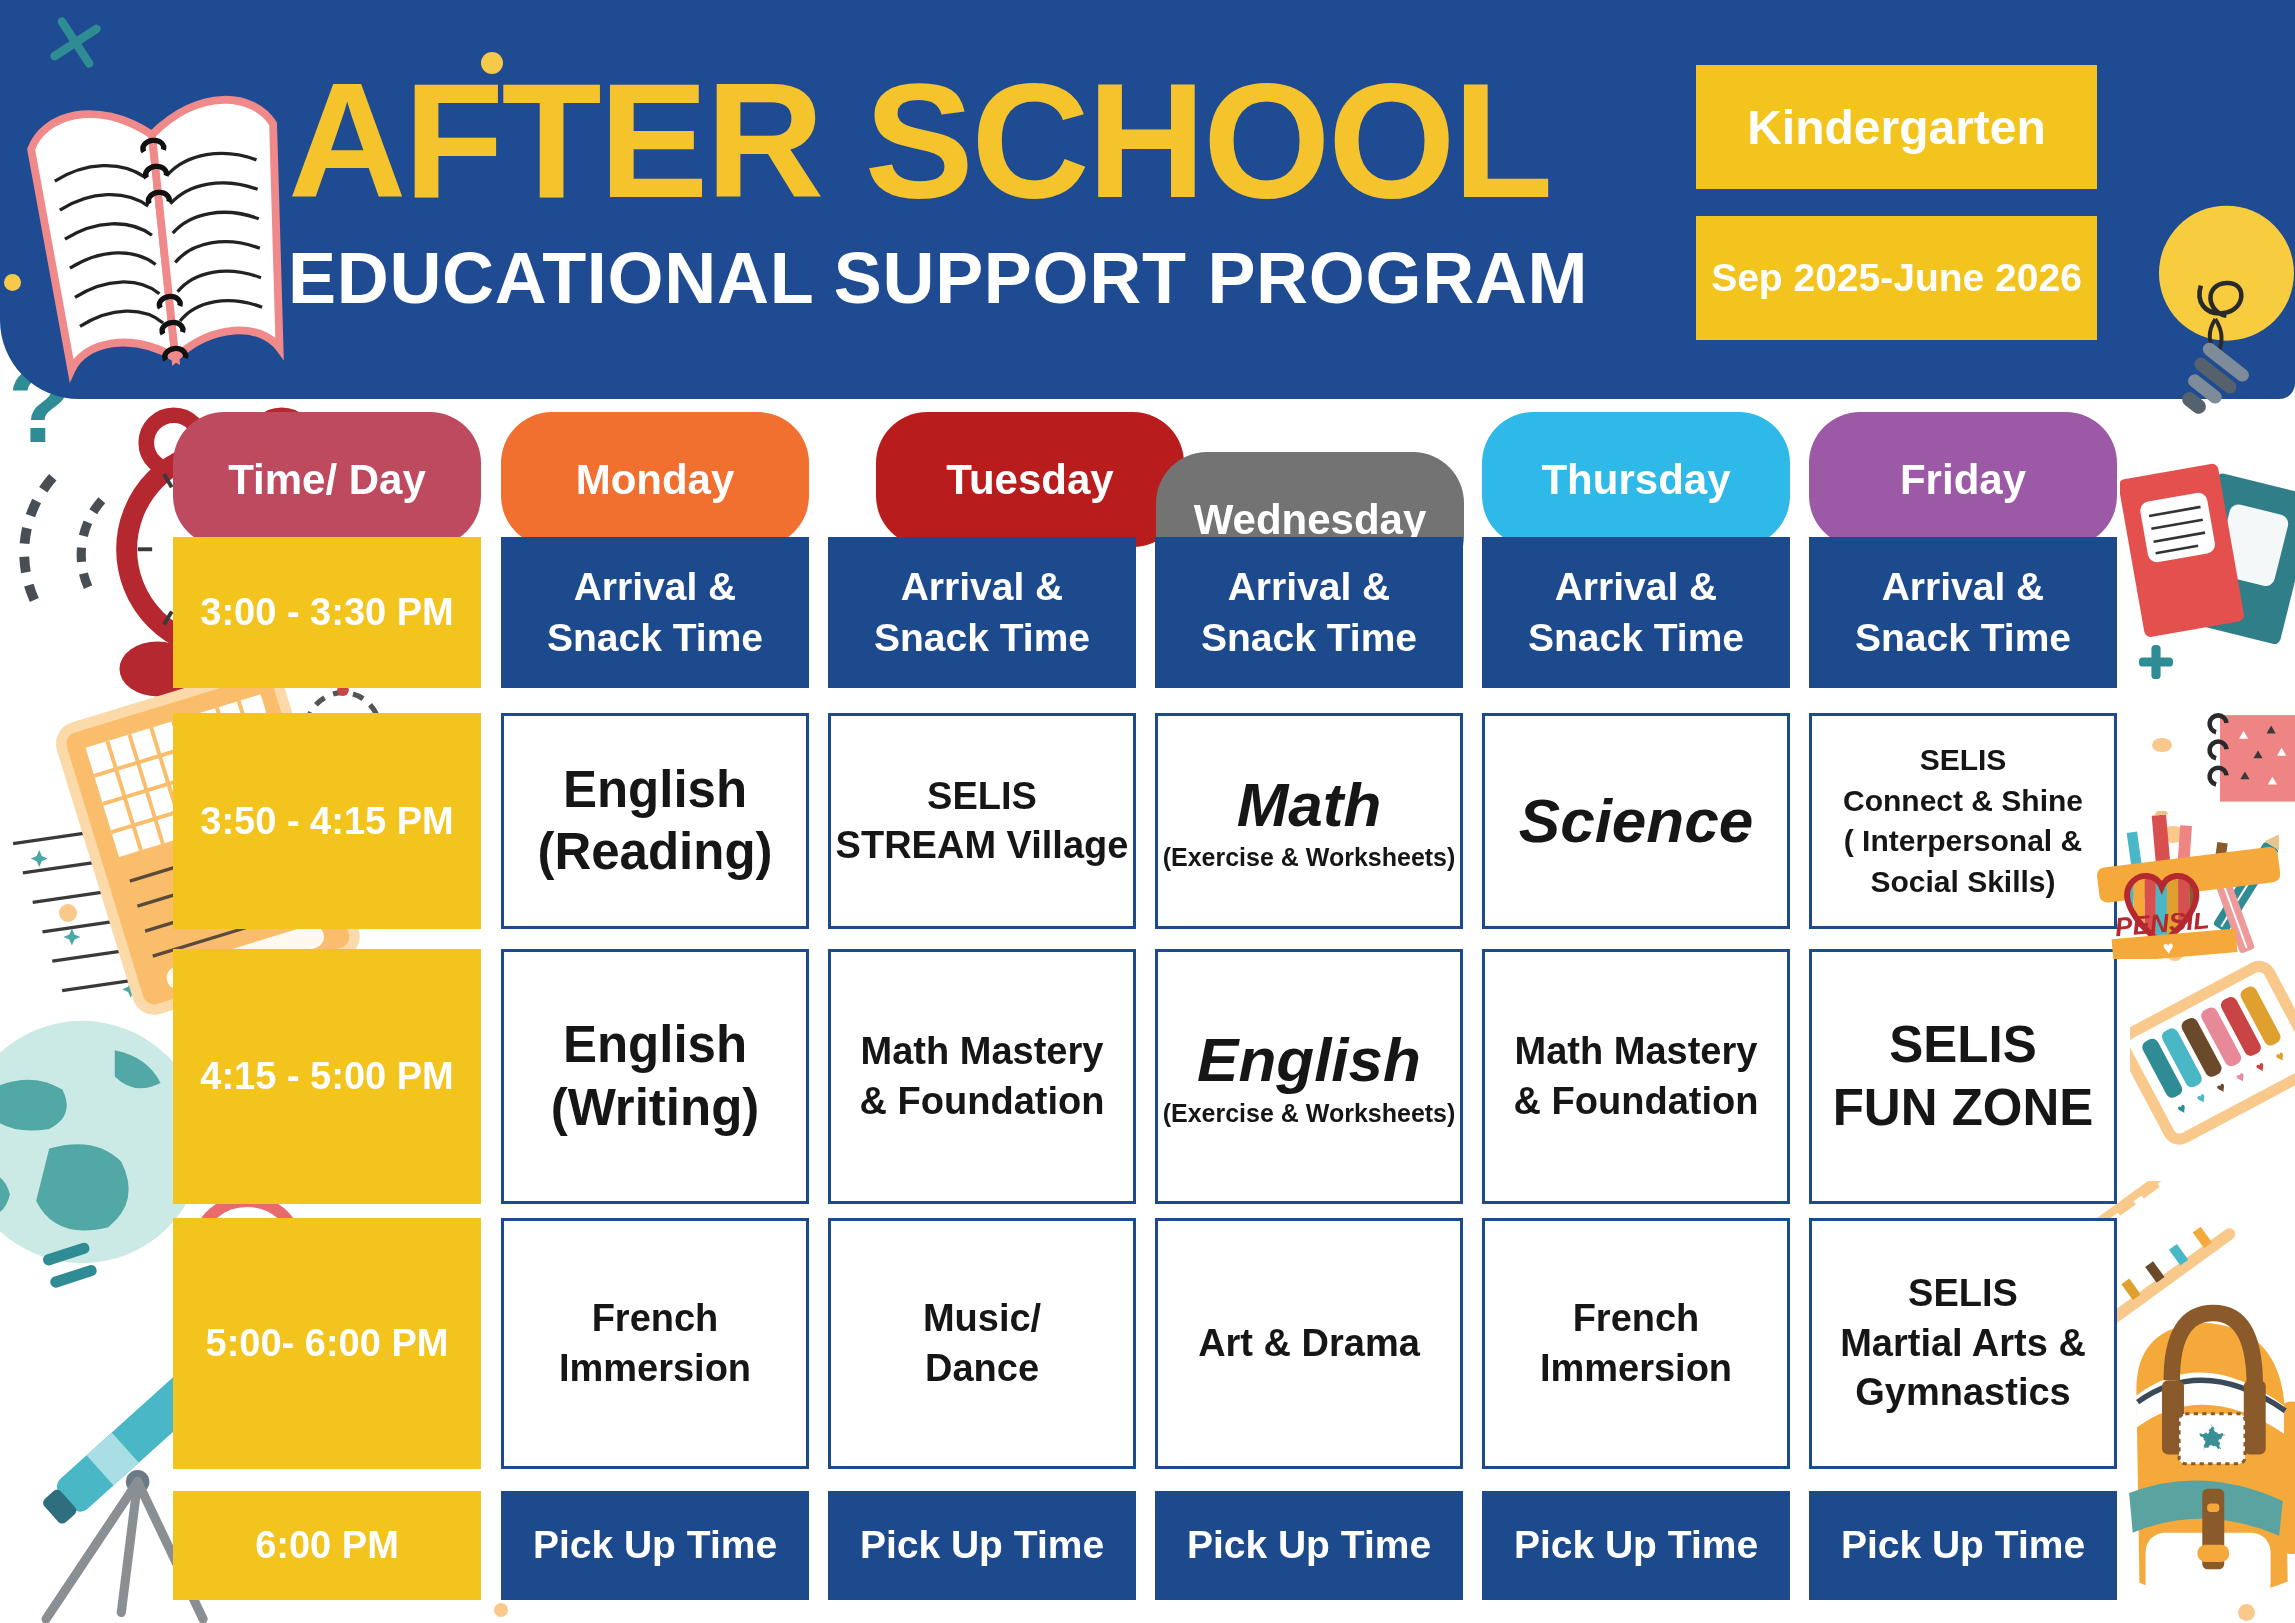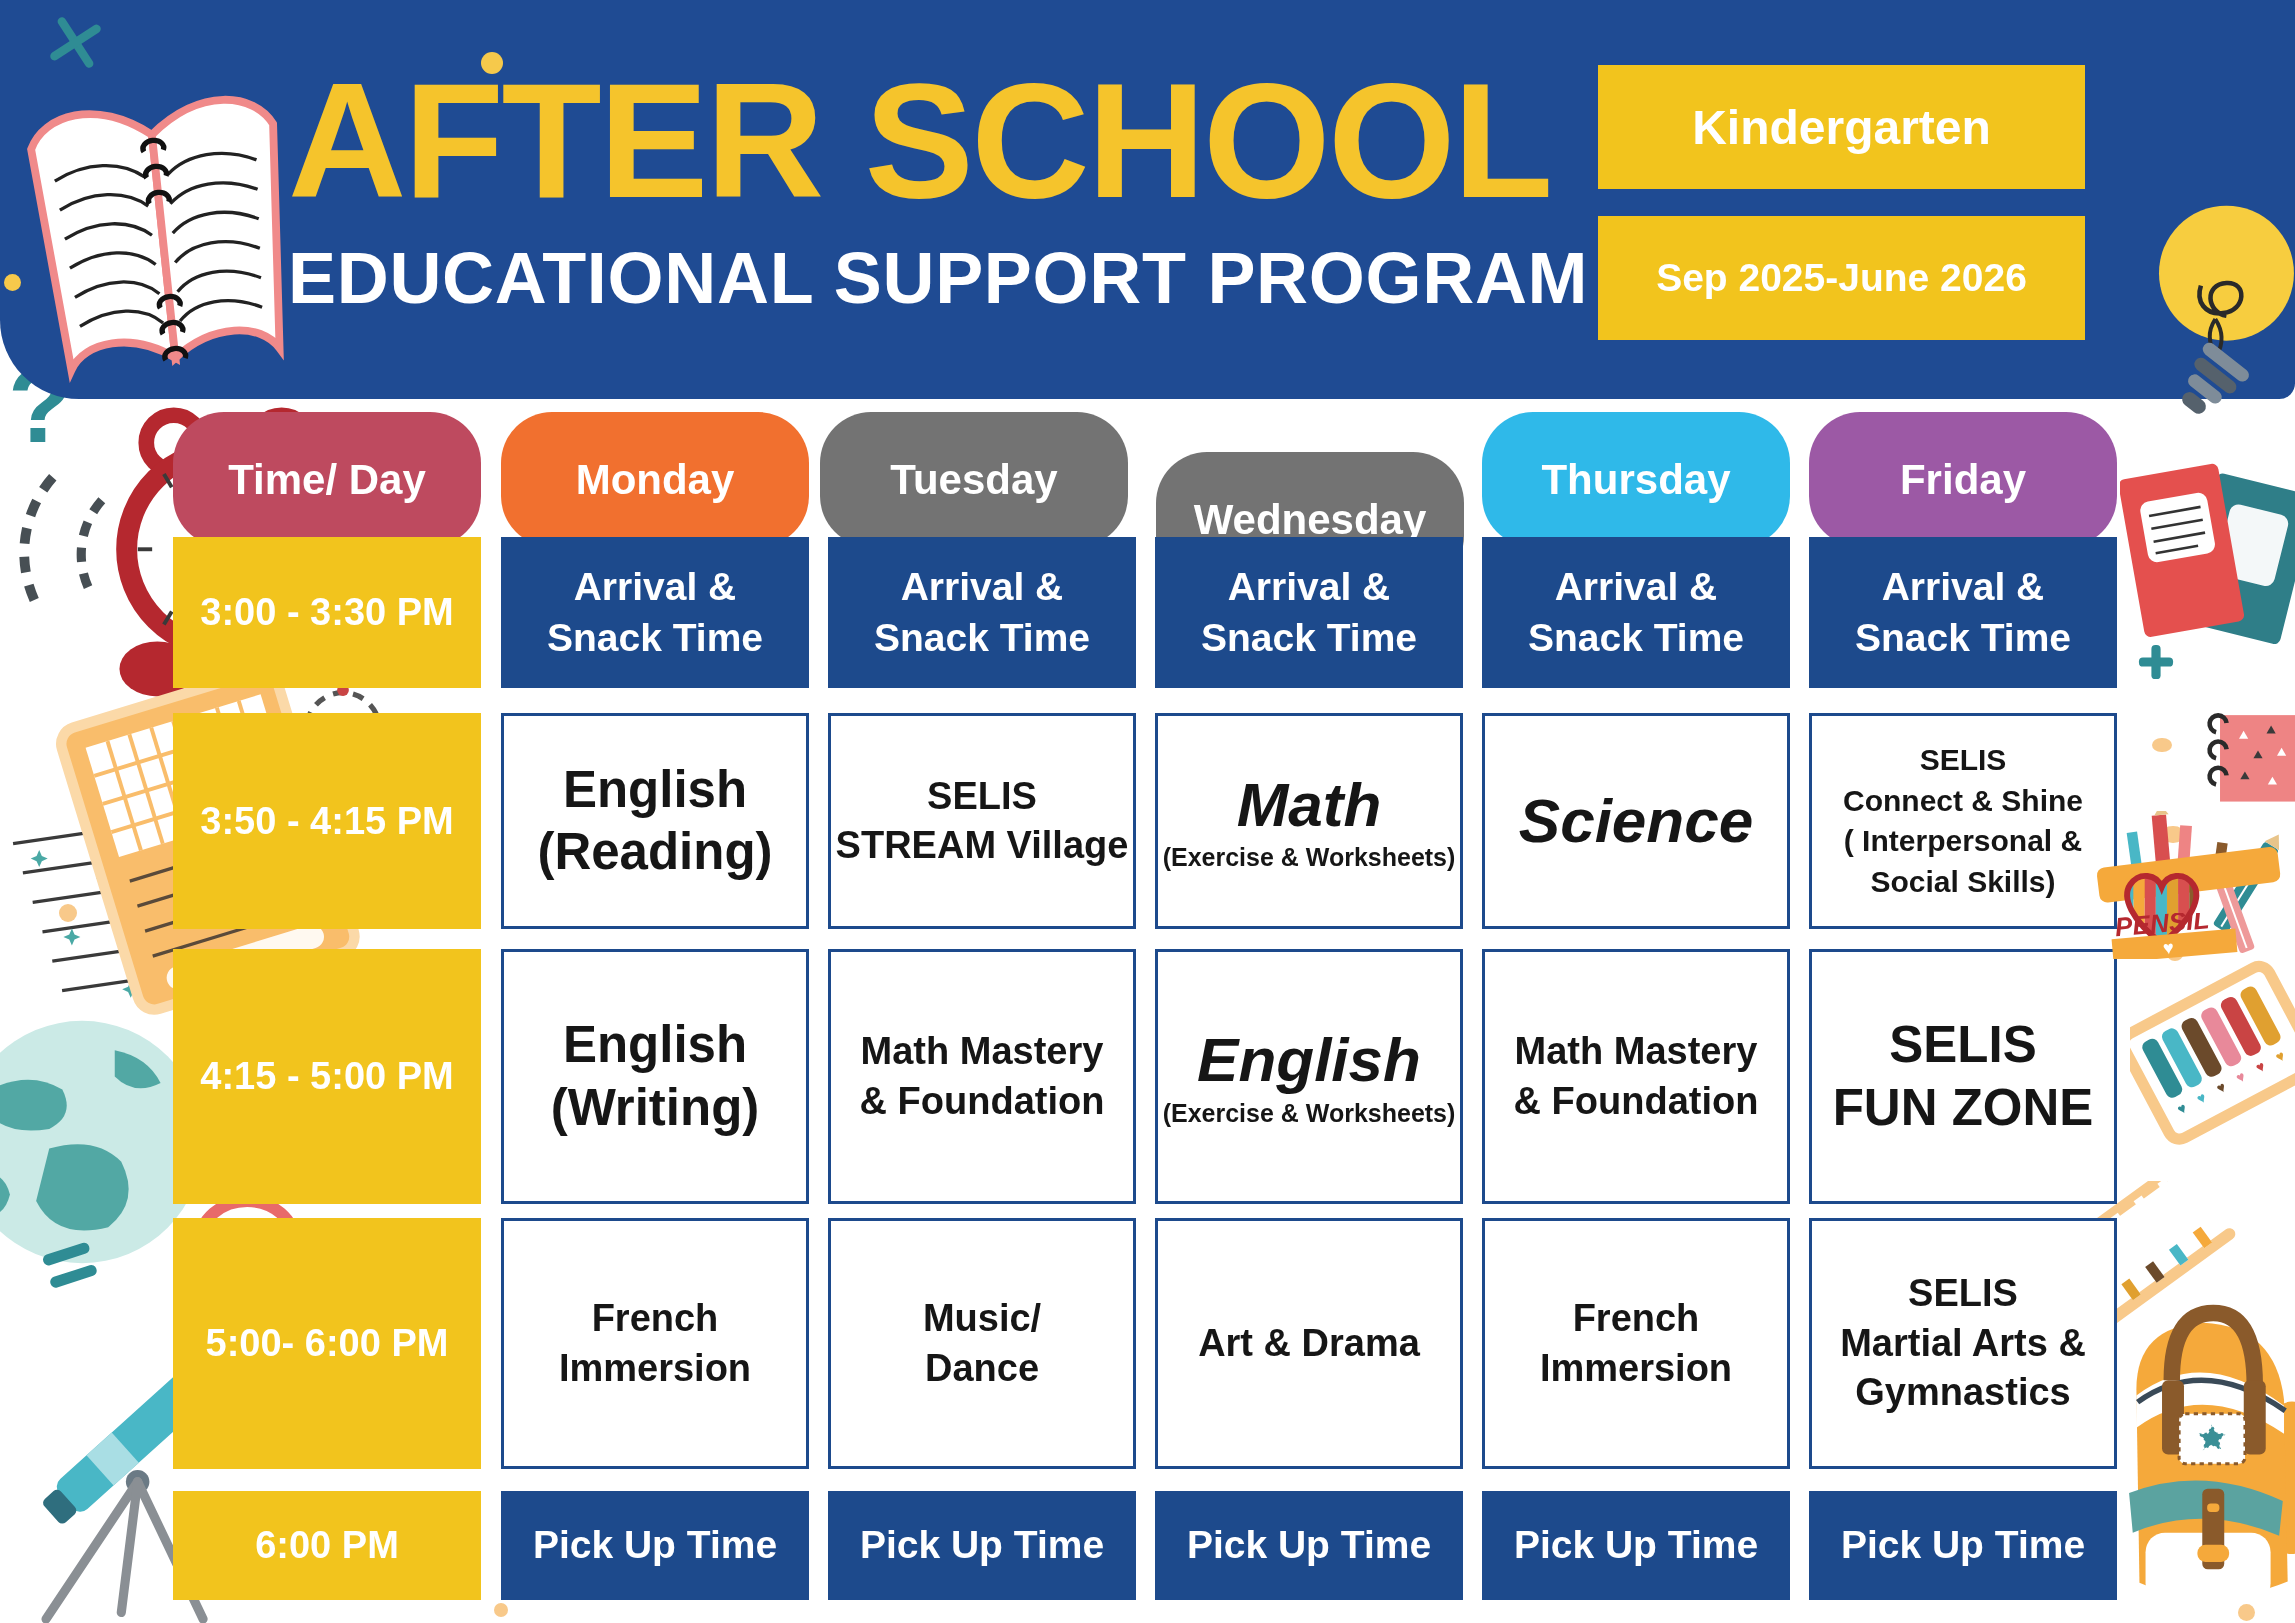--- a/index.html
+++ b/index.html
@@ -15,34 +15,34 @@
   }
   #title-wrap{left:288px;top:59px;width:1440px;z-index:3;}
   #title{
     font-size:164px;font-weight:bold;letter-spacing:-2.6px;color:#F5C42C;line-height:1.0;
     white-space:nowrap;
   }
   #subtitle{
     margin-top:14.4px;font-size:72px;font-weight:bold;color:#ffffff;letter-spacing:0.7px;white-space:nowrap;
   }
   .badge{
-    left:1598px;width:487px;background:#F2C41D;color:#ffffff;font-weight:bold;z-index:3;
+    left:1696px;width:401px;background:#F2C41D;color:#ffffff;font-weight:bold;z-index:3;
     display:flex;align-items:center;justify-content:center;text-align:left;
   }
   #badge-grade{top:65px;height:124px;font-size:48px;}
   #badge-dates{top:216px;height:124px;font-size:39px;}
   
   .pill{
     top:412px;height:135px;width:308px;border-radius:51px;z-index:3;
     color:#fff;font-weight:bold;font-size:42px;
     display:flex;align-items:center;justify-content:center;text-align:center;
   }
   .p-corner{left:173px;background:#BE4A5F;}
   .p-mon{left:501px;background:#F1702F;}
-  .p-tue{left:820px;background:#737373;}
+  .p-tue{left:876px;background:#b91c1c;}
   .p-wed{left:1156px;background:#737373;margin-top:40px;}
   .p-thu{left:1482px;background:#2FB9E9;}
   .p-fri{left:1809px;background:#9C59A5;}
   .timebox{
     left:173px;width:308px;background:#F2C41D;color:#fff;font-weight:bold;font-size:38px;z-index:3;
     display:flex;align-items:center;justify-content:center;text-align:center;white-space:pre-line;
   }
   .bannercell{
     width:308px;background:#1D4A8C;color:#fff;font-weight:bold;font-size:39px;line-height:1.3;z-index:3;
     display:flex;align-items:center;justify-content:center;text-align:center;white-space:pre-line;

